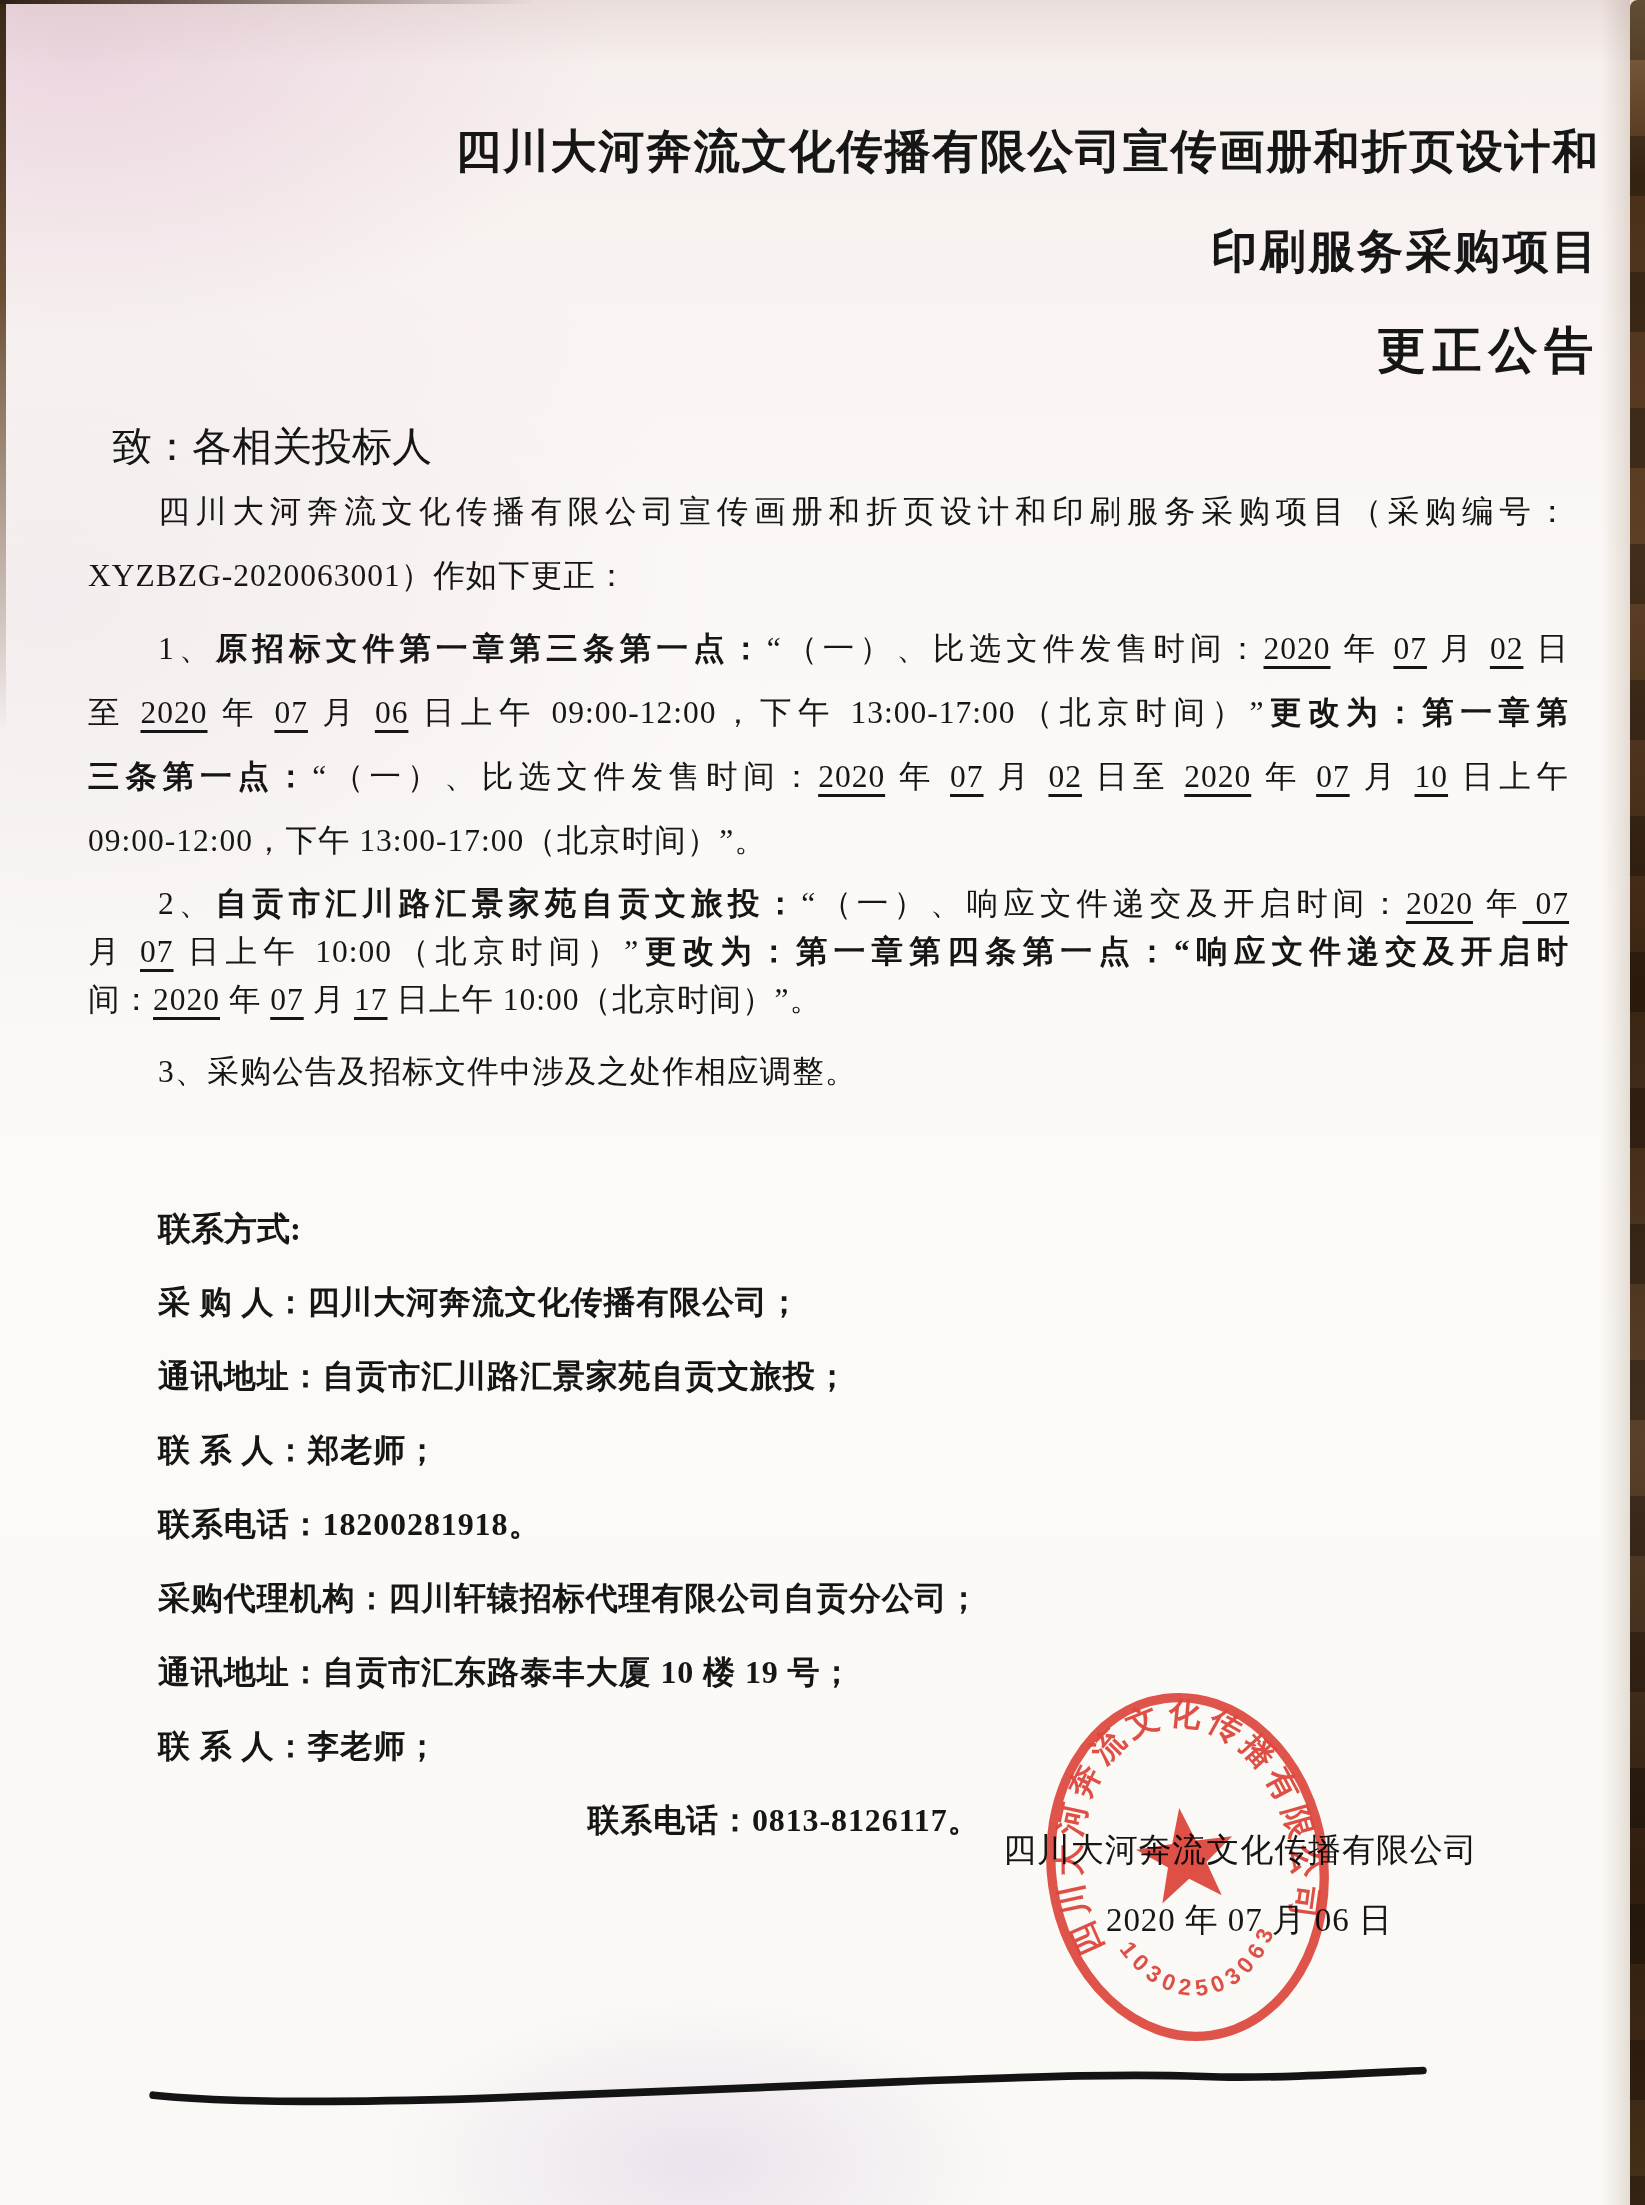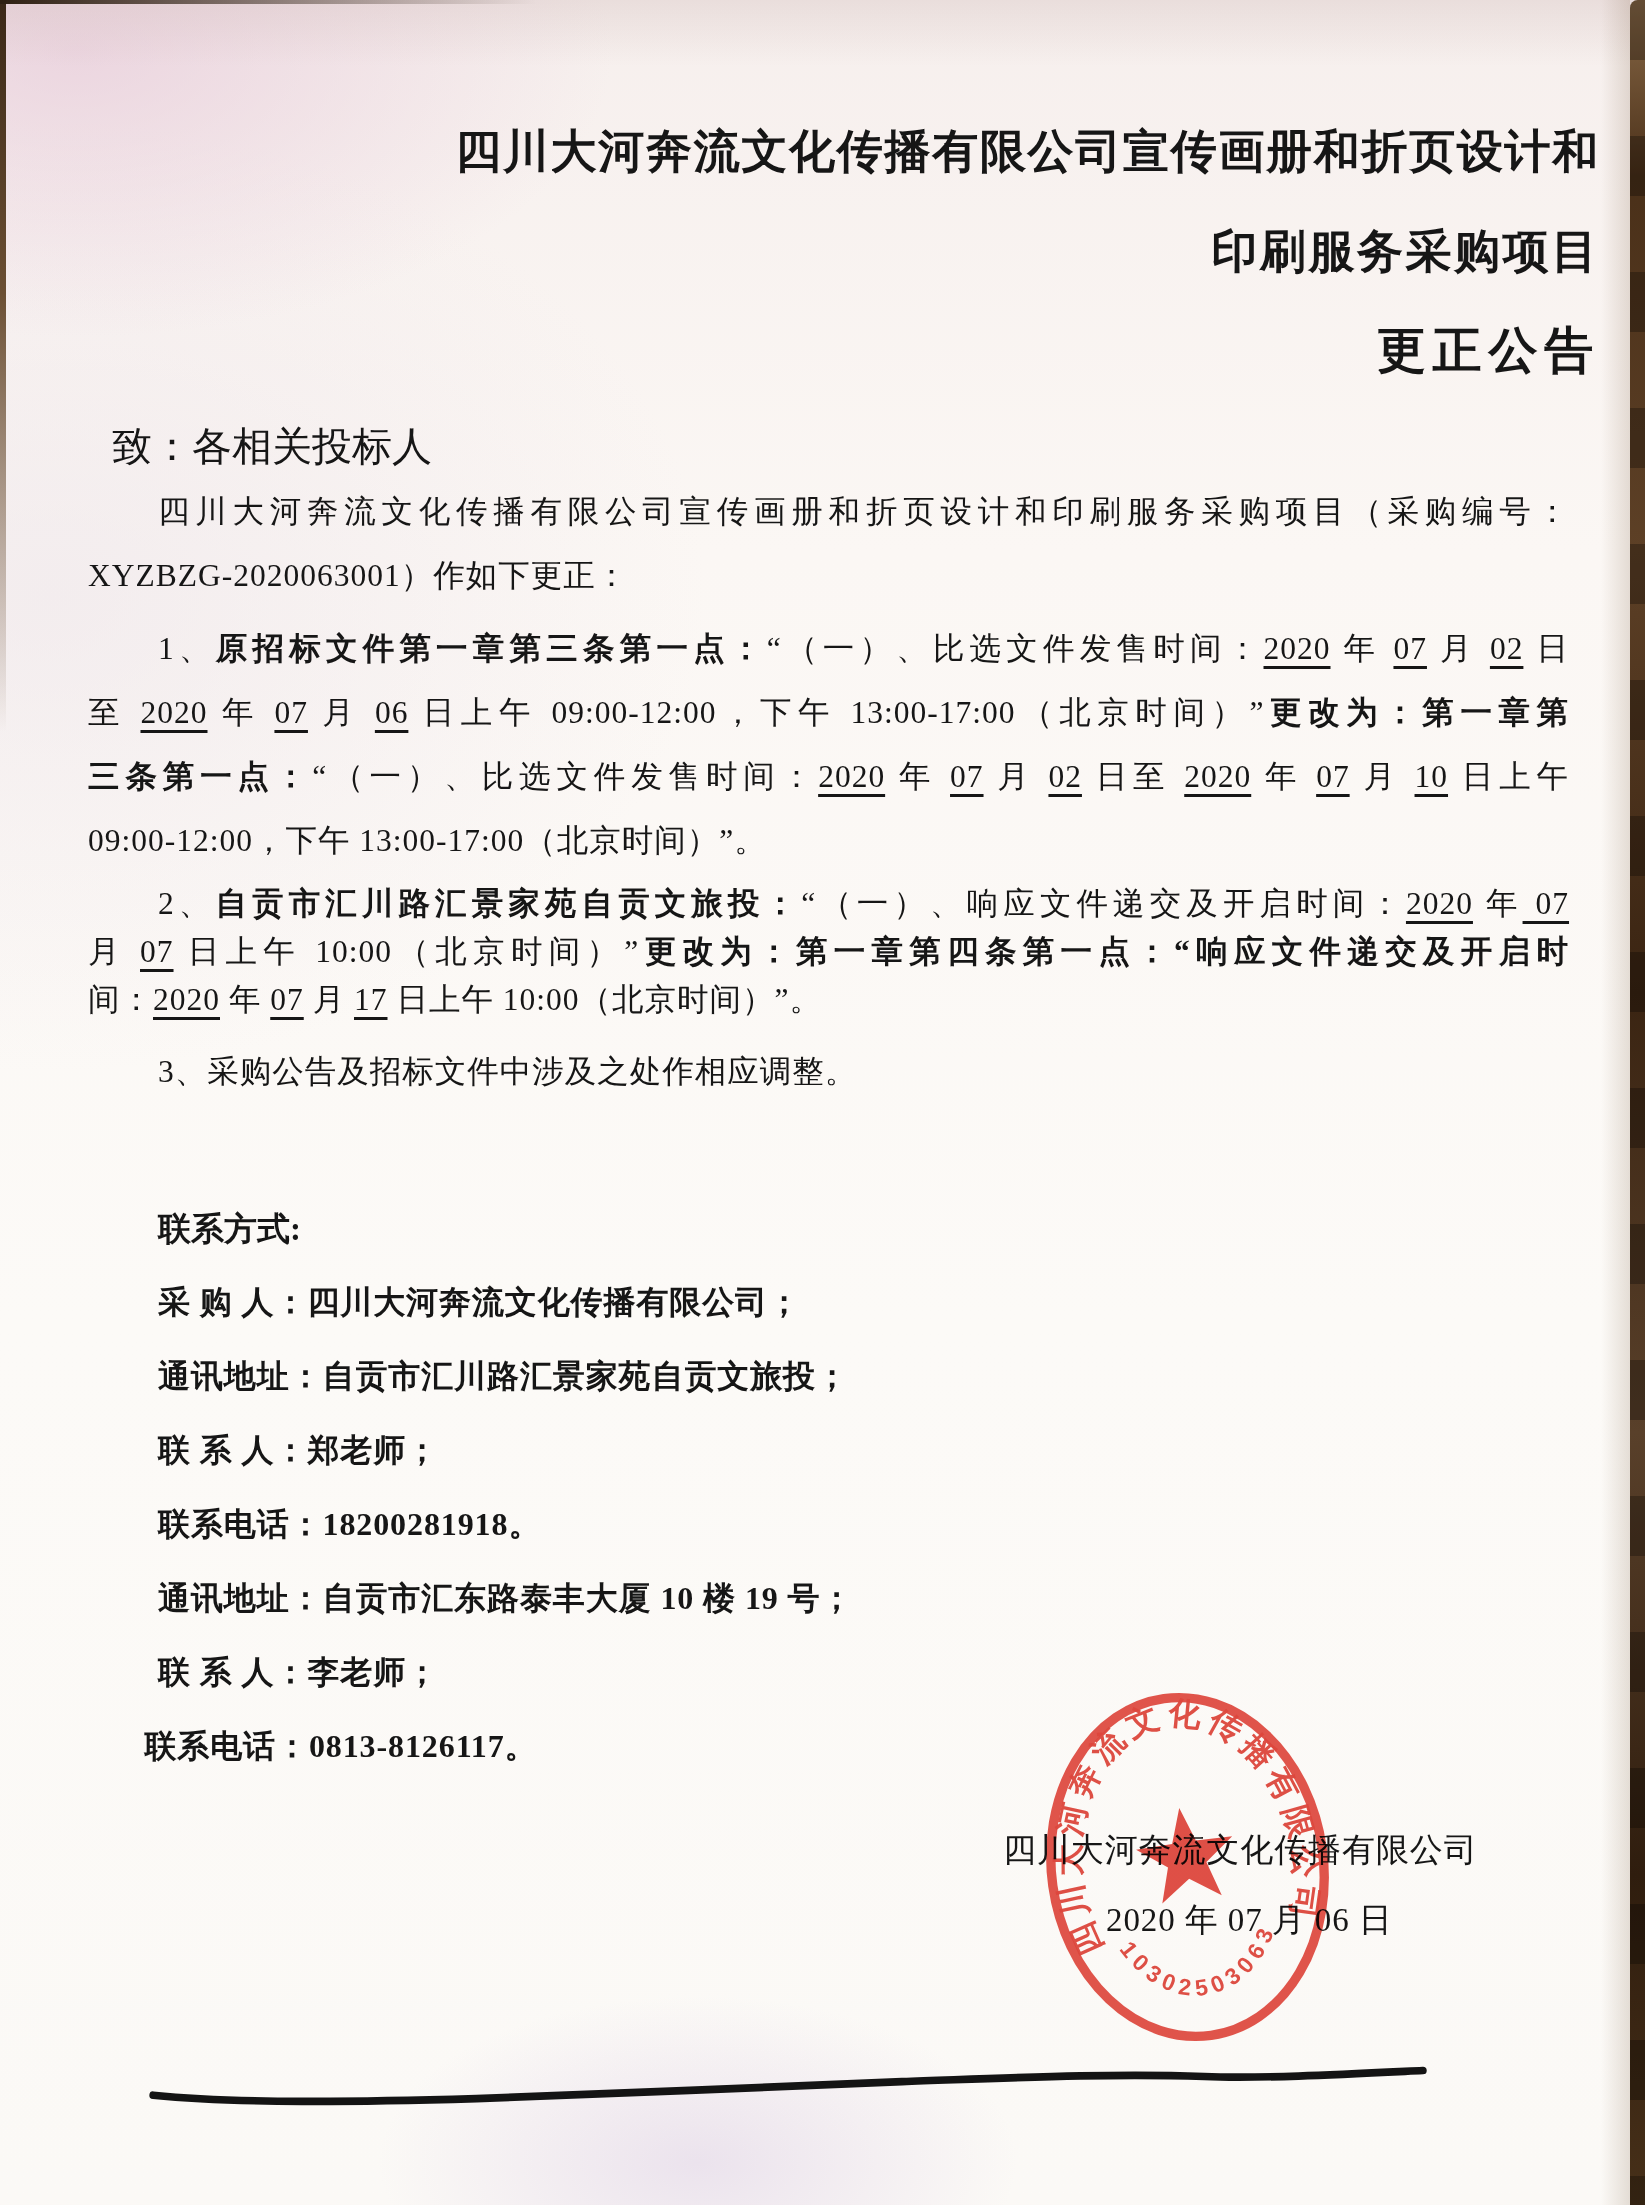--- a/index.html
+++ b/index.html
@@ -55,21 +55,21 @@
   .para-item3 { margin-top:16px; }
   .line.ind { text-indent:70px; }
   .line.just { white-space:normal; text-align:justify; text-align-last:justify; }
   .b { font-weight:700; }
   .u { text-decoration:underline; text-decoration-thickness:2.6px; text-underline-offset:6.8px; }
 
   
   .contact-heading { position:absolute; left:158px; top:1208px; font-size:33px; font-weight:700; height:43px; line-height:43px; }
   #contact-lines { position:absolute; left:158px; top:1265px; }
   .contact-line { height:74px; line-height:74px; font-size:32px; font-weight:700; letter-spacing:0.9px; white-space:nowrap; }
-  .contact-line.shift { margin-left:-13.6px; }
+  .contact-line.shift { margin-left:-13.6px;text-align:right; }
 
   
   .sig-company { position:absolute; left:1003px; top:1828px; font-size:33px; height:44px; line-height:44px; letter-spacing:0.9px; }
   .sig-date { position:absolute; left:1106px; top:1898px; font-size:33px; height:44px; line-height:44px; letter-spacing:0.9px; }
 
   
   .stamp { position:absolute; left:1026px; top:1667px; width:323px; height:400px;
     mix-blend-mode:multiply; opacity:.9; }
   .stamp text { font-family:"Liberation Sans", sans-serif; font-weight:700; }
 
@@ -107,20 +107,21 @@
         <div class="line ind"><span>3、采购公告及招标文件中涉及之处作相应调整。</span></div>
       </div>
     </div>
 
   <div class="contact-heading">联系方式:</div>
   <div id="contact-lines">
       <div class="contact-line">采 购 人：四川大河奔流文化传播有限公司；</div>
       <div class="contact-line">通讯地址：自贡市汇川路汇景家苑自贡文旅投；</div>
       <div class="contact-line">联 系 人：郑老师；</div>
       <div class="contact-line">联系电话：18200281918。</div>
+      <div class="contact-line">采购代理机构：四川轩辕招标代理有限公司自贡分公司；</div>
       <div class="contact-line">通讯地址：自贡市汇东路泰丰大厦 10 楼 19 号；</div>
       <div class="contact-line">联 系 人：李老师；</div>
       <div class="contact-line shift">联系电话：0813-8126117。</div>
     </div>
 
   <div class="sig-company">四川大河奔流文化传播有限公司</div>
   <div class="sig-date">2020 年 07 月 06 日</div>
 
   <svg class="stamp" viewBox="0 0 380 470">
     <g transform="rotate(-8 190 235)">

